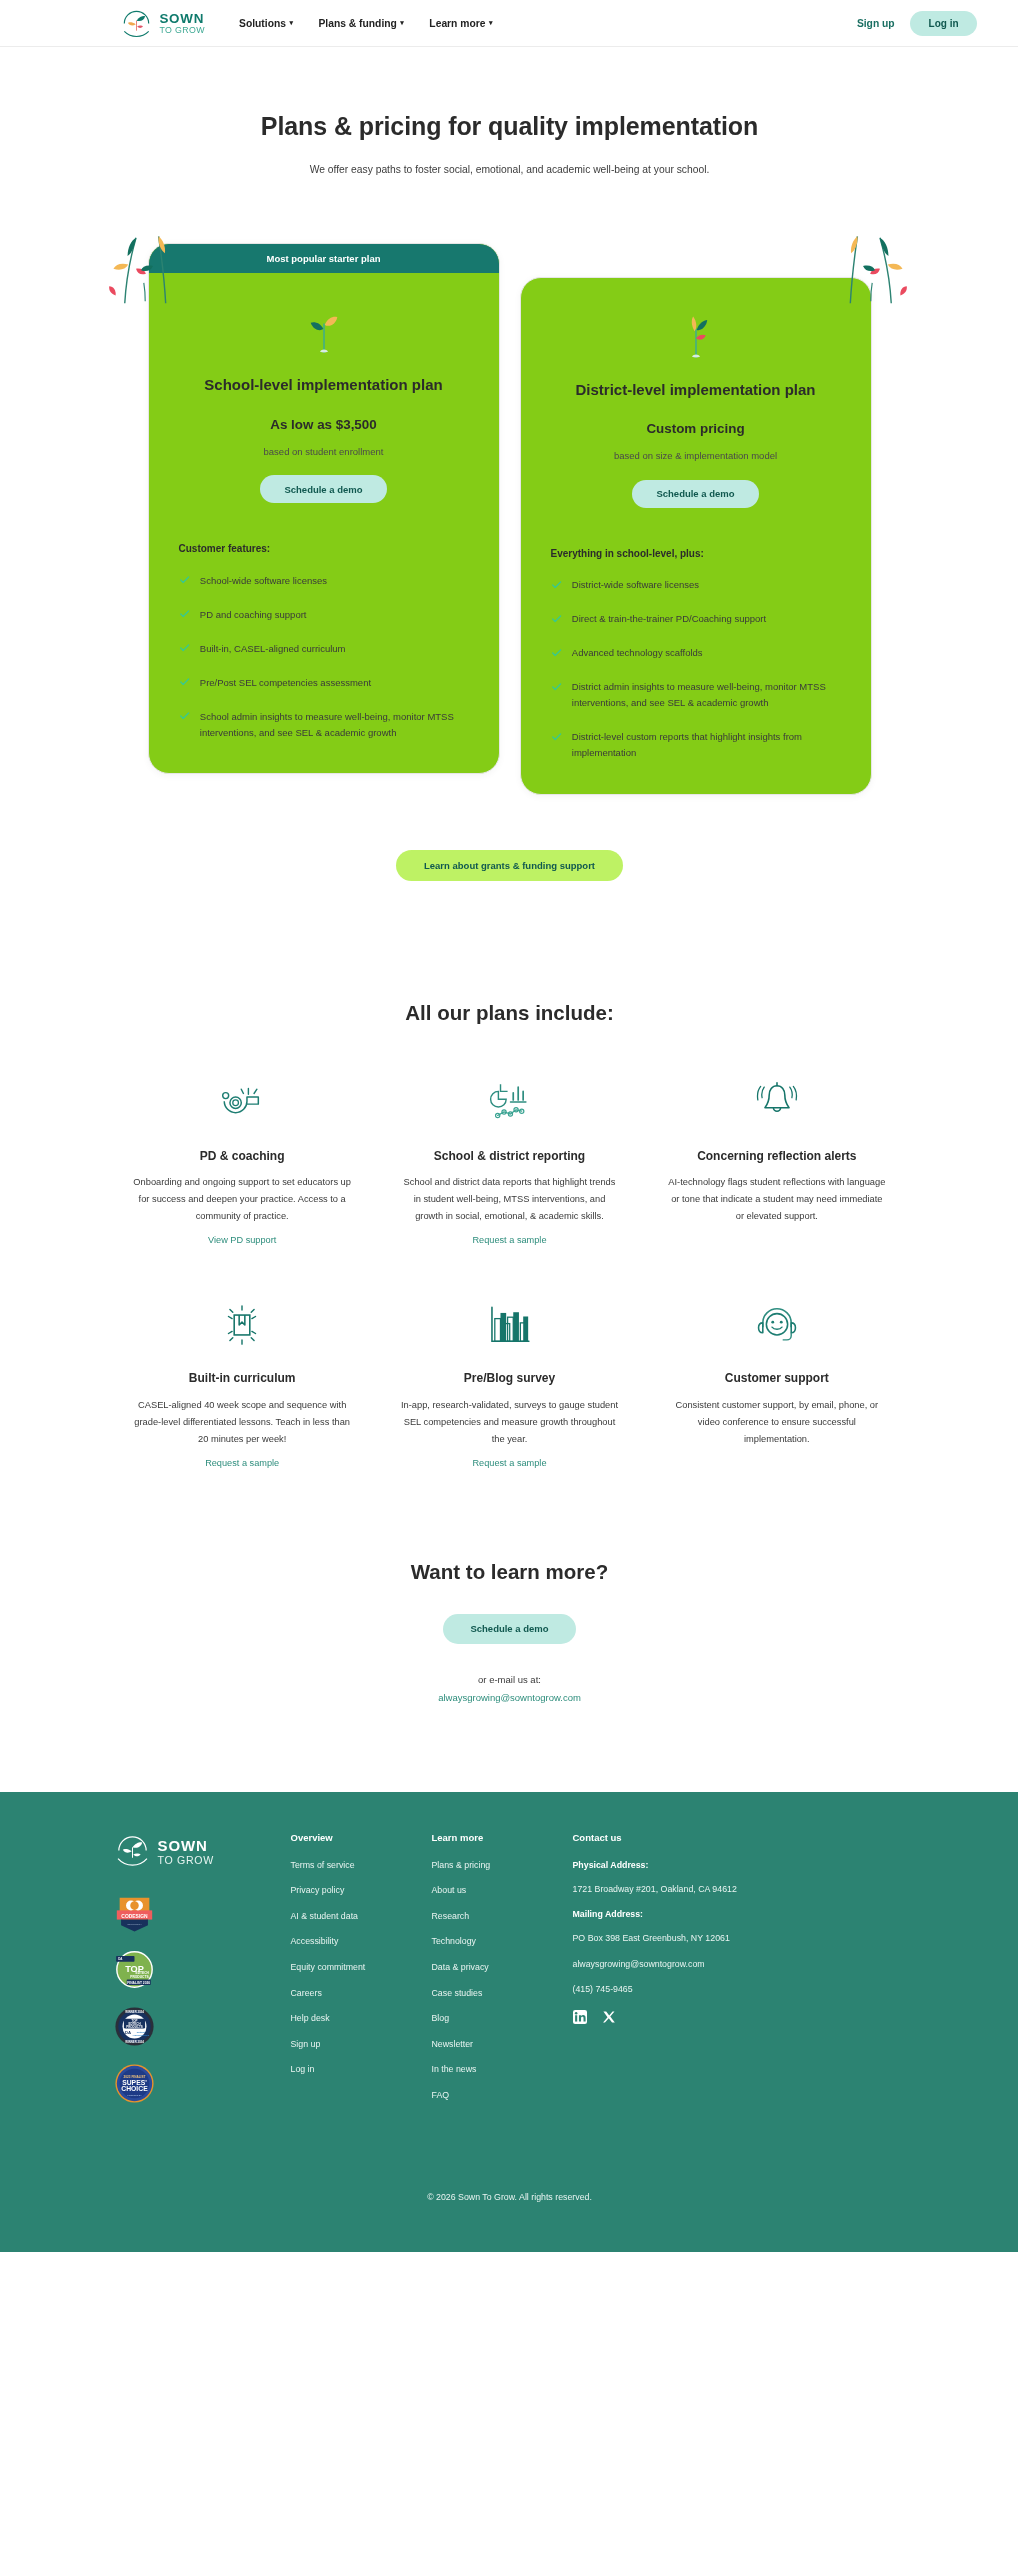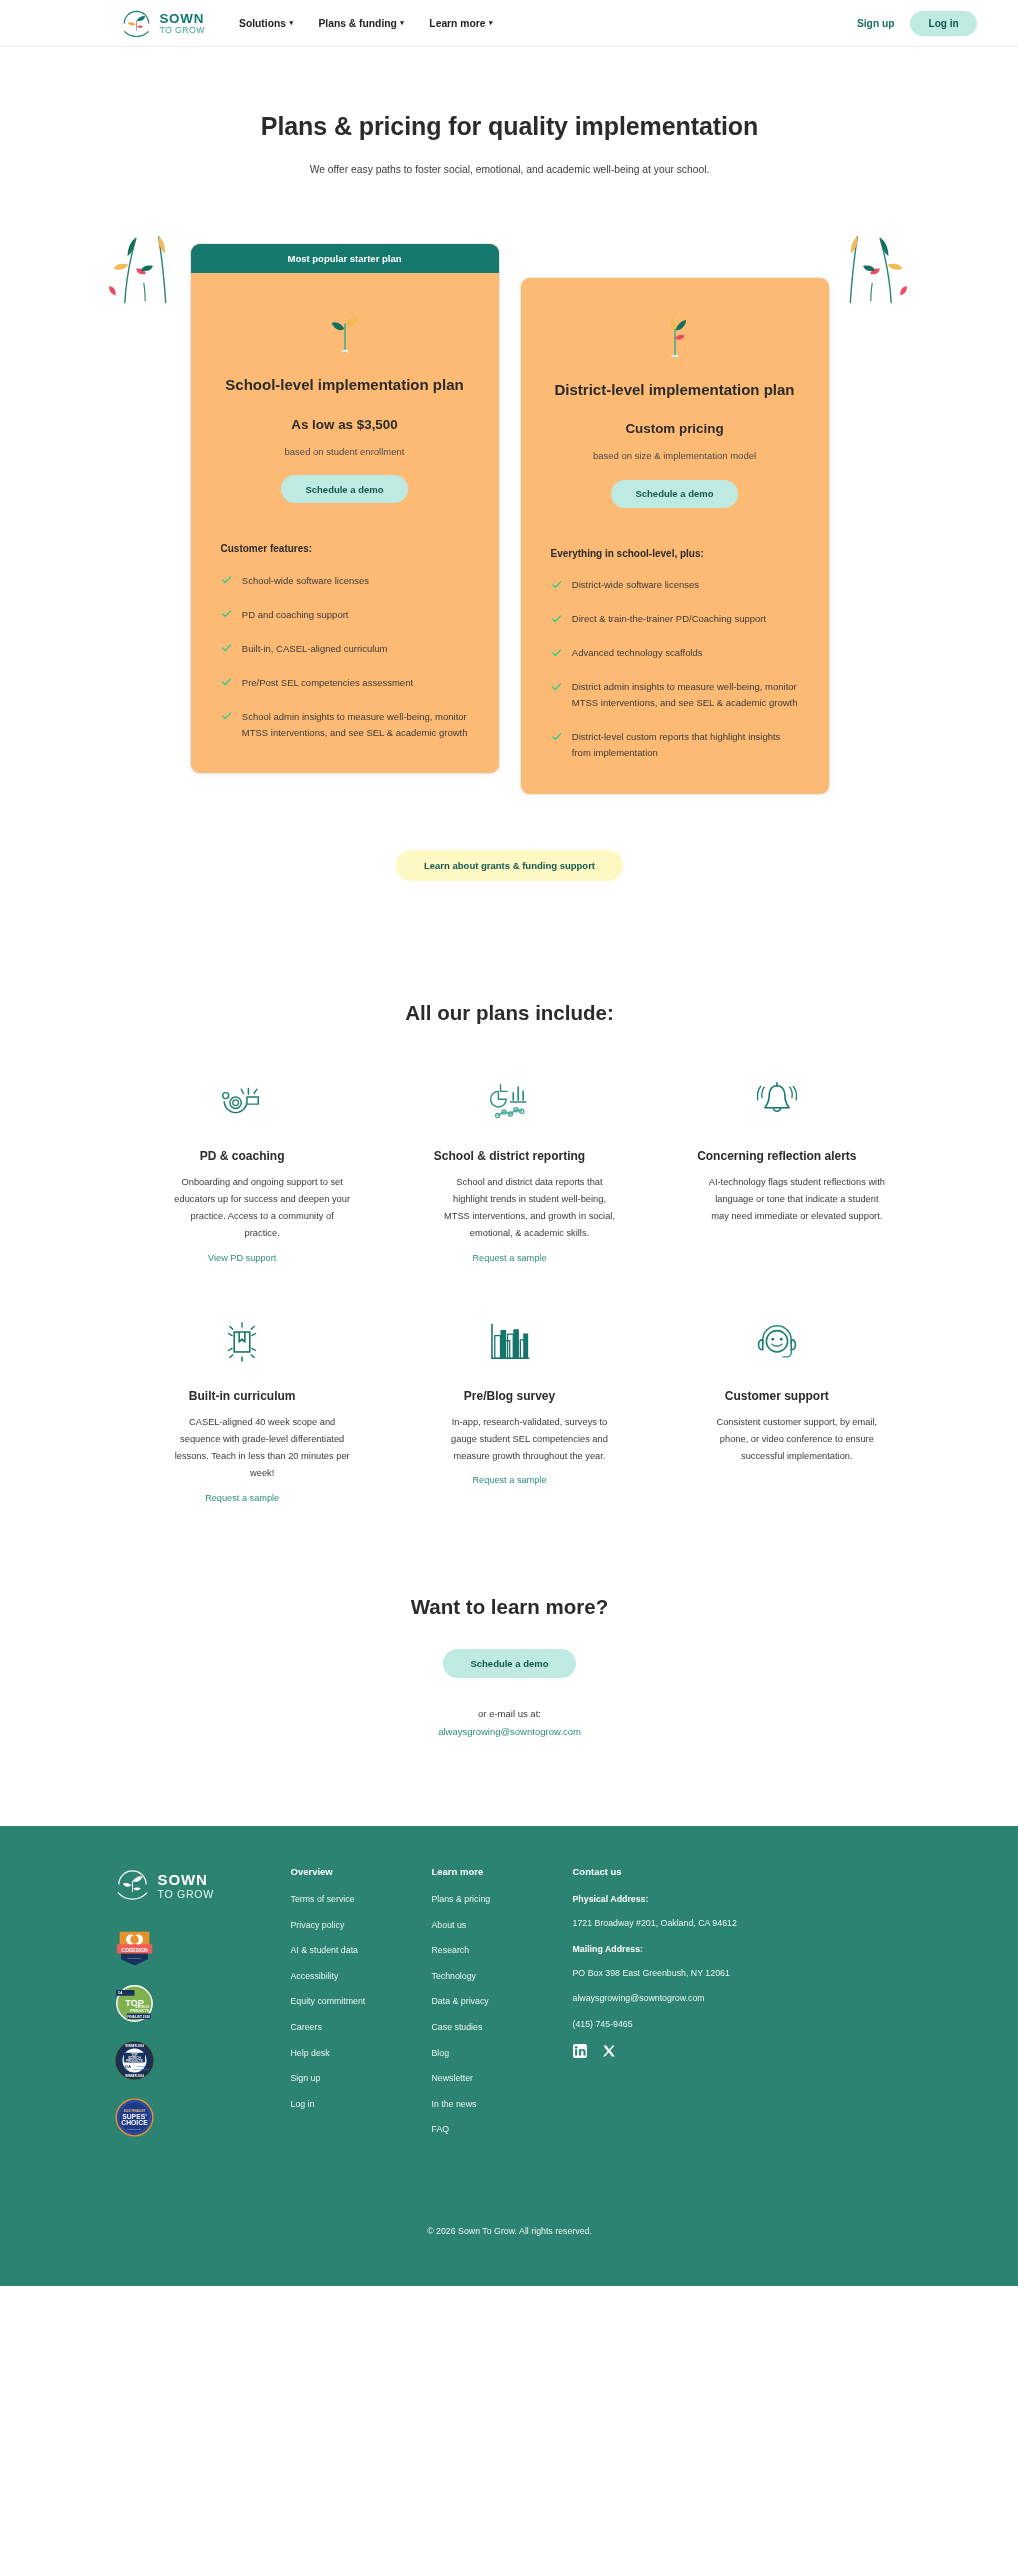--- a/index.html
+++ b/index.html
@@ -64,22 +64,22 @@
   .sprig-left { left: 105px; top: 0; }
   .sprig-right { left: 784px; top: 0; }
 
   
   .pricing {
     margin-top: 68px;
     display: flex; justify-content: center; gap: 20px;
     align-items: flex-start;
   }
   .card {
-    width: 310px; background: #fdba74;
-    border: 0.7px solid #e6e6e6; border-radius: 10px;
+    width: 352px; background: #84cc16;
+    border: 0.7px solid #e6e6e6; border-radius: 21px;
     box-shadow: 0 1.4px 7px rgba(0,0,0,.045);
     overflow: hidden;
   }
   .card.featured { margin-top: 0; }
   .card.plain { margin-top: 34px; }
   .ribbon {
     background: #17786e; color: #fff; text-align: center;
     font-size: 9.5px; font-weight: 700; padding: 9.2px 0;
   }
   .card-body { padding: 28px 30px 33px; }
@@ -101,36 +101,36 @@
   .feat-title { margin-top: 40px; font-size: 10px; font-weight: 700; color: #2b2b2b; }
   .feat-list { margin-top: 18.4px; }
   .feat-row { display: flex; gap: 10px; margin-bottom: 18.4px; align-items: flex-start; }
   .feat-row:last-child { margin-bottom: 0; }
   .check { flex: none; width: 11.3px; height: 11.3px; margin-top: 1.4px; }
   .feat-text { font-size: 9.5px; line-height: 1.65; color: #3a3a3a; }
 
   
   .grants { display: flex; justify-content: center; margin-top: 55px; }
   .grants-btn {
-    background: #fef9c3; color: #10584f; font-size: 9.5px; font-weight: 700;
+    background: #bef264; color: #10584f; font-size: 9.5px; font-weight: 700;
     border: none; border-radius: 17px; padding: 10px 28px; cursor: pointer;
     font-family: inherit;
   }
 
   
   .plans-sec { margin-top: 120px; text-align: center; }
   .plans-sec h2 { font-size: 20.5px; font-weight: 800; color: #2b2b2b; }
   .grid {
     margin: 52px auto 0; width: 778px;
     display: grid; grid-template-columns: repeat(3, 1fr); row-gap: 54px; column-gap: 24px;
   }
   .gcell { text-align: center; padding: 0 12.7px; }
   .gicon { height: 51px; display: flex; align-items: center; justify-content: center; }
   .gcell h3 { margin-top: 21px; font-size: 12px; font-weight: 800; color: #2b2b2b; }
-  .gcell p { margin-top: 11.3px; font-size: 9.3px; line-height: 1.85; color: #3a3a3a; margin-left: 40px; }
+  .gcell p { margin-top: 11.3px; font-size: 9.3px; line-height: 1.85; color: #3a3a3a; }
   .glink { display: inline-block; margin-top: 10px; font-size: 9.2px; color: #2d8d7c; cursor: pointer; }
 
   
   .learn { margin-top: 92px; text-align: center; }
   .learn h2 { font-size: 20.5px; font-weight: 800; color: #2b2b2b; }
   .learn .demo-btn-wrap { margin-top: 30px; }
   .learn .demo-btn { padding: 9.2px 27px; }
   .email-note { margin-top: 30px; font-size: 9.5px; color: #3a3a3a; }
   .email-link { margin-top: 7px; font-size: 9.5px; color: #2d8d7c; cursor: pointer; }
 

